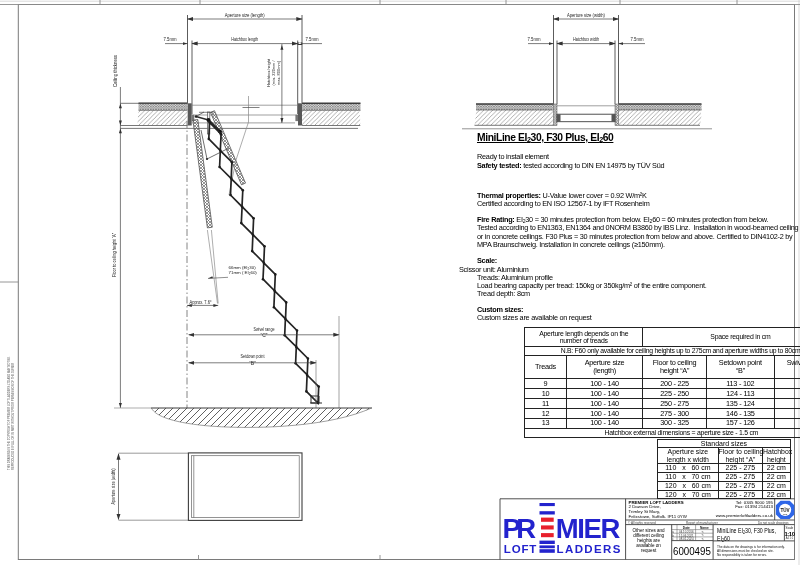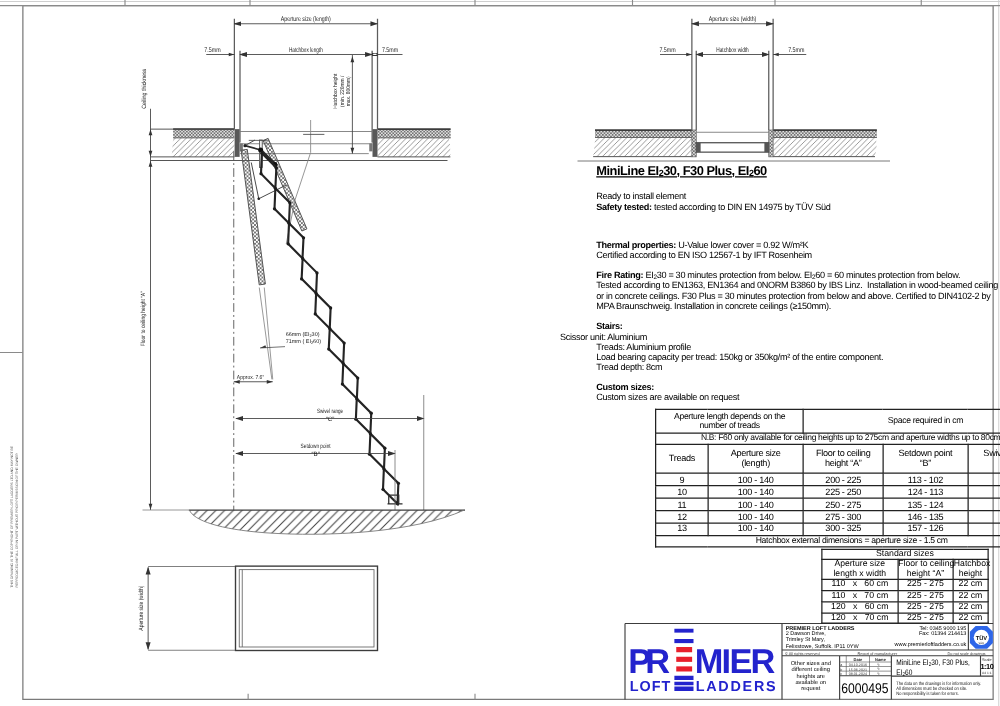--- a/index.html
+++ b/index.html
@@ -291,22 +291,22 @@
 
 <div class="t" style="left:477px;top:131.5px;font-size:10.3px;font-weight:bold;text-decoration:underline;letter-spacing:-0.4px;">MiniLine EI<sub>2</sub>30, F30 Plus, EI<sub>2</sub>60</div>
 <div class="t" style="left:477px;top:152.3px;font-size:7.3px;letter-spacing:-0.25px;font-weight:normal;">Ready to install element</div>
 <div class="t" style="left:477px;top:160.6px;font-size:7.3px;letter-spacing:-0.25px;"><b>Safety tested:</b> tested according to DIN EN 14975 by TÜV Süd</div>
 <div class="t" style="left:477px;top:191.1px;font-size:7.3px;letter-spacing:-0.25px;"><b>Thermal properties:</b> U-Value lower cover = 0.92 W/m²K</div>
 <div class="t" style="left:477px;top:199.4px;font-size:7.3px;letter-spacing:-0.25px;">Certified according to EN ISO 12567-1 by IFT Rosenheim</div>
 <div class="t" style="left:477px;top:214.5px;font-size:7.3px;letter-spacing:-0.25px;"><b>Fire Rating:</b> EI<sub>2</sub>30 = 30 minutes protection from below. EI<sub>2</sub>60 = 60 minutes protection from below.</div>
 <div class="t" style="left:477px;top:223.2px;font-size:7.3px;letter-spacing:-0.25px;">Tested according to EN1363, EN1364 and 0NORM B3860 by IBS Linz.&nbsp; Installation in wood-beamed ceiling</div>
 <div class="t" style="left:477px;top:231.5px;font-size:7.3px;letter-spacing:-0.25px;">or in concrete ceilings. F30 Plus = 30 minutes protection from below and above. Certified to DIN4102-2 by</div>
 <div class="t" style="left:477px;top:240.2px;font-size:7.3px;letter-spacing:-0.25px;">MPA Braunschweig. Installation in concrete ceilings (≥150mm).</div>
-<div class="t" style="left:477px;top:256.3px;font-size:7.3px;letter-spacing:-0.25px;font-weight:bold;">Stairs:</div>
-<div class="t" style="left:448px;top:264.5px;font-size:7.3px;letter-spacing:-0.25px;">Scissor unit: Aluminium</div>
+<div class="t" style="left:477px;top:256.3px;font-size:7.3px;letter-spacing:-0.25px;font-weight:bold;">Scale:</div>
+<div class="t" style="left:459px;top:264.5px;font-size:7.3px;letter-spacing:-0.25px;">Scissor unit: Aluminium</div>
 <div class="t" style="left:477px;top:272.8px;font-size:7.3px;letter-spacing:-0.25px;">Treads: Aluminium profile</div>
 <div class="t" style="left:477px;top:281.1px;font-size:7.3px;letter-spacing:-0.25px;">Load bearing capacity per tread: 150kg or 350kg/m² of the entire component.</div>
 <div class="t" style="left:477px;top:289.3px;font-size:7.3px;letter-spacing:-0.25px;">Tread depth: 8cm</div>
 <div class="t" style="left:477px;top:304.6px;font-size:7.3px;letter-spacing:-0.25px;font-weight:bold;">Custom sizes:</div>
 <div class="t" style="left:477px;top:312.9px;font-size:7.3px;letter-spacing:-0.25px;">Custom sizes are available on request</div>
 
 <div class="t" style="left:476.2px;top:327.1px;padding-left:48px;">
 <table style="width:314.3px;border:1px solid #222;font-size:7.3px;letter-spacing:-0.25px;">
  <tbody>
           <tr style="height:19px;font-size:6.9px;">

